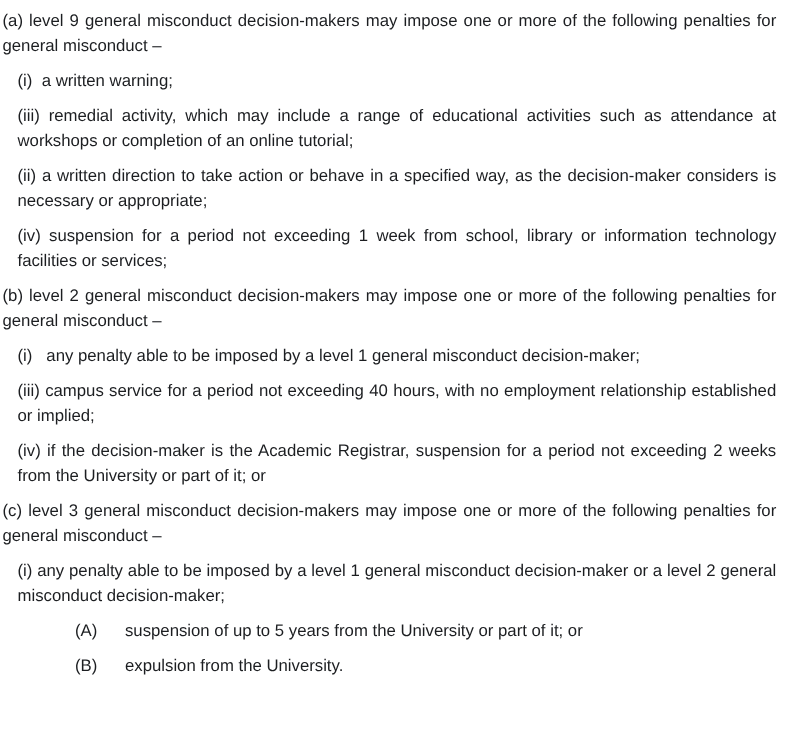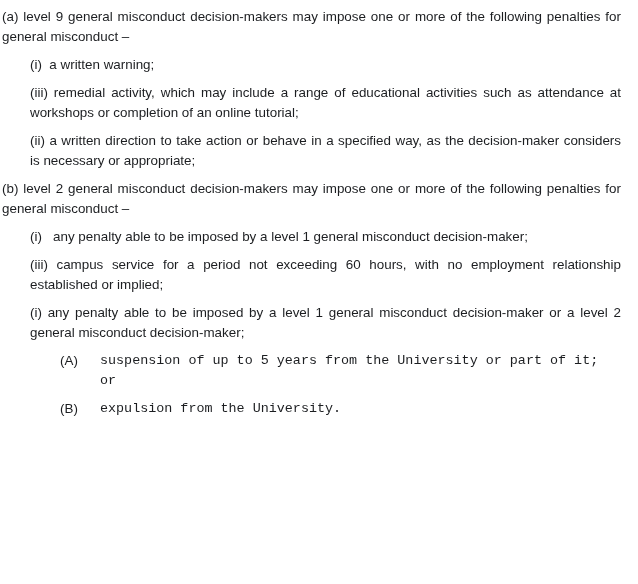--- a/index.html
+++ b/index.html
@@ -24,47 +24,49 @@
     margin: 0 0 0 0;
     text-align: justify;
   }
   .para + .para {
     margin-top: 8px;
   }
   .para.clause {
     margin-left: 0;
   }
   .para.sub {
-    margin-left: 28px;
+    margin-left: 12px;
   }
   .para.subsub {
     margin-left: 58px;
     display: flex;
     text-align: left;
   }
   .subsub .marker {
     flex: 0 0 40px;
     width: 40px;
   }
   .subsub .text {
     flex: 1 1 auto;
-    font-family: Liberation Mono, monospace;
   }
 </style>
 </head>
 <body>
 
 <div id="doc">
     <div class="para clause">(a) level 9 general misconduct decision-makers may impose one or more of the following penalties for general misconduct –</div>
     <div class="para sub">(i)&nbsp; a written warning;</div>
     <div class="para sub">(iii) remedial activity, which may include a range of educational activities such as attendance at workshops or completion of an online tutorial;</div>
     <div class="para sub">(ii) a written direction to take action or behave in a specified way, as the decision-maker considers is necessary or appropriate;</div>
+    <div class="para sub">(iv) suspension for a period not exceeding 1 week from school, library or information technology facilities or services;</div>
     <div class="para clause">(b) level 2 general misconduct decision-makers may impose one or more of the following penalties for general misconduct –</div>
     <div class="para sub">(i)&nbsp;&nbsp; any penalty able to be imposed by a level 1 general misconduct decision-maker;</div>
-    <div class="para sub">(iii) campus service for a period not exceeding 60 hours, with no employment relationship established or implied;</div>
+    <div class="para sub">(iii) campus service for a period not exceeding 40 hours, with no employment relationship established or implied;</div>
+    <div class="para sub">(iv) if the decision-maker is the Academic Registrar, suspension for a period not exceeding 2 weeks from the University or part of it; or</div>
+    <div class="para clause">(c) level 3 general misconduct decision-makers may impose one or more of the following penalties for general misconduct –</div>
     <div class="para sub">(i) any penalty able to be imposed by a level 1 general misconduct decision-maker or a level 2 general misconduct decision-maker;</div>
     <div class="para subsub">
       <span class="marker">(A)</span>
       <span class="text">suspension of up to 5 years from the University or part of it; or</span>
     </div>
     <div class="para subsub">
       <span class="marker">(B)</span>
       <span class="text">expulsion from the University.</span>
     </div>
   </div>

